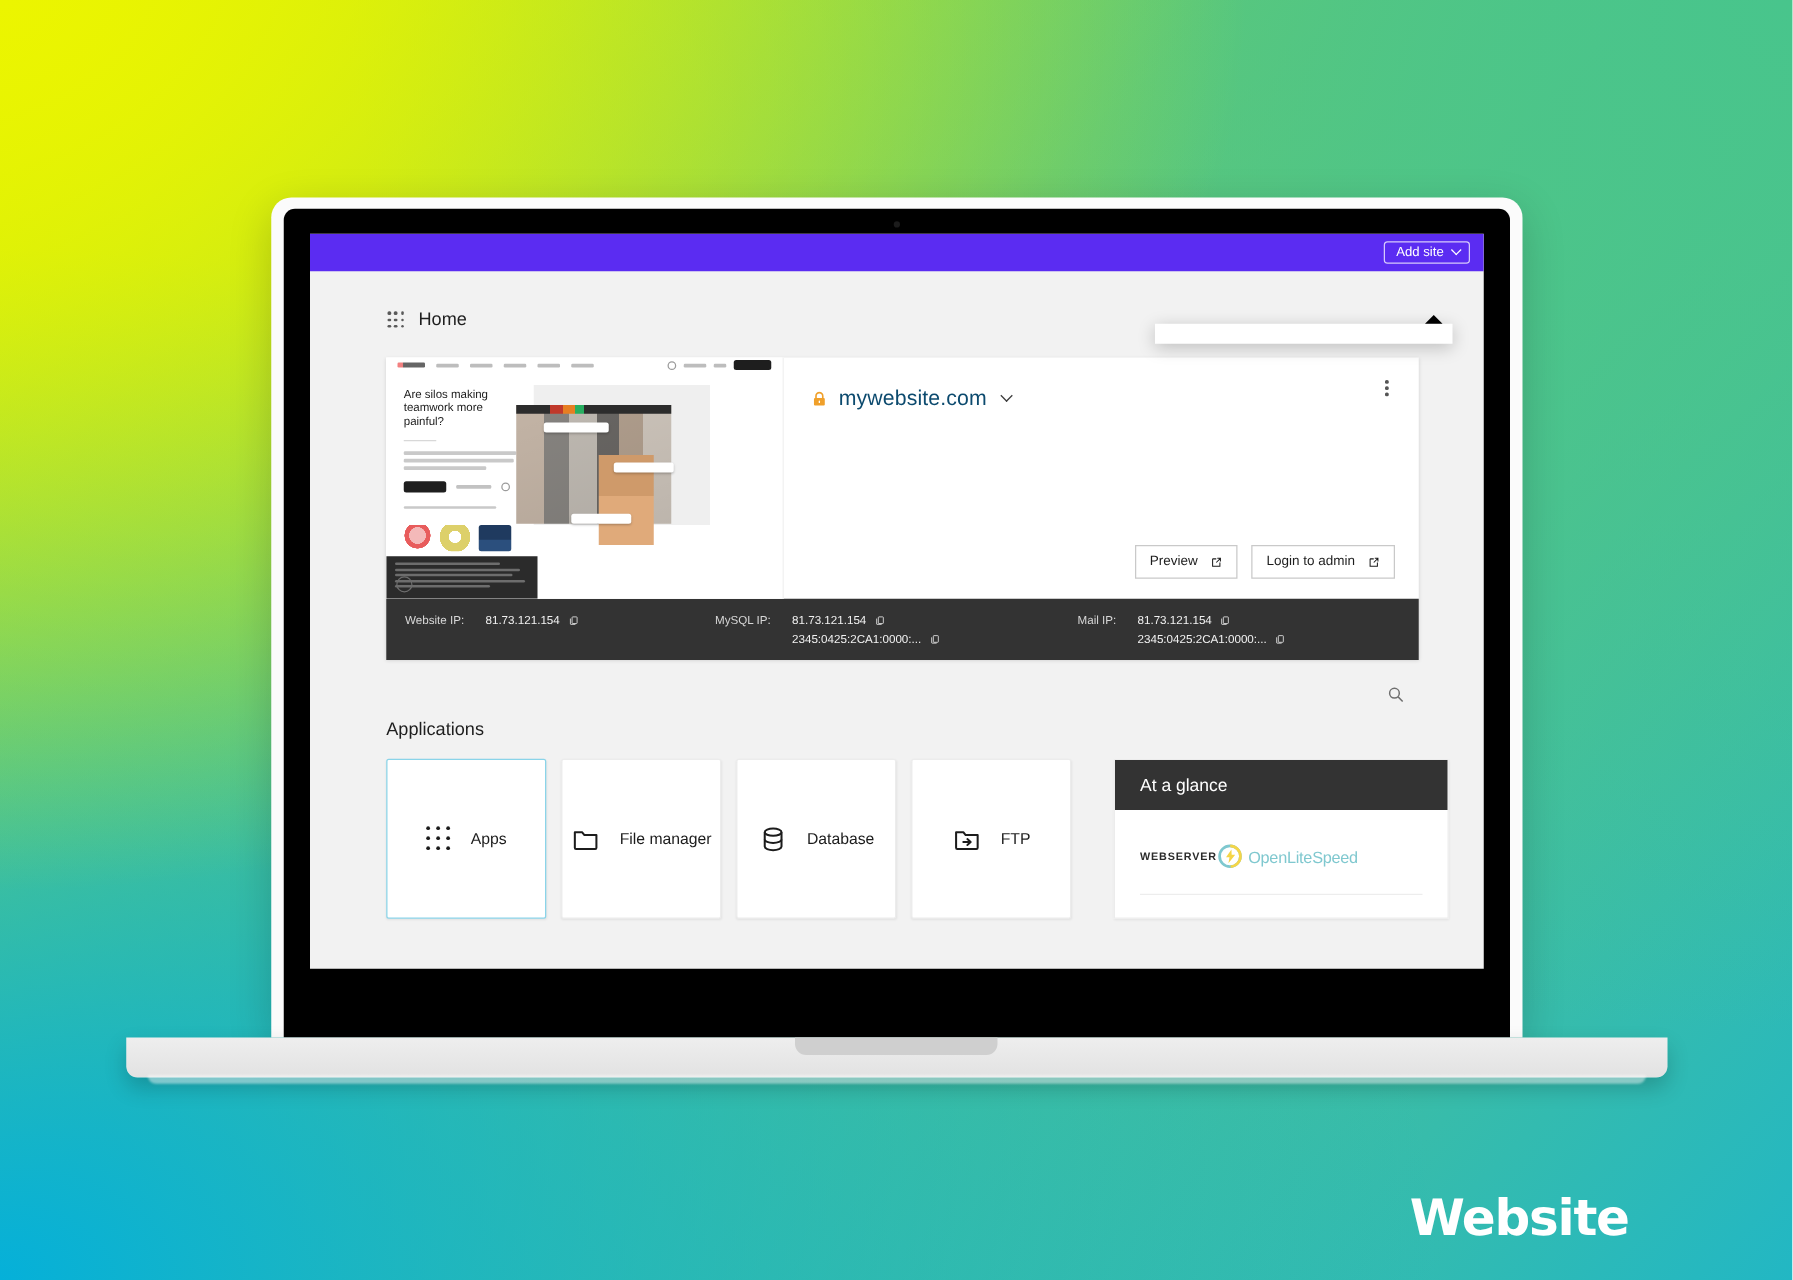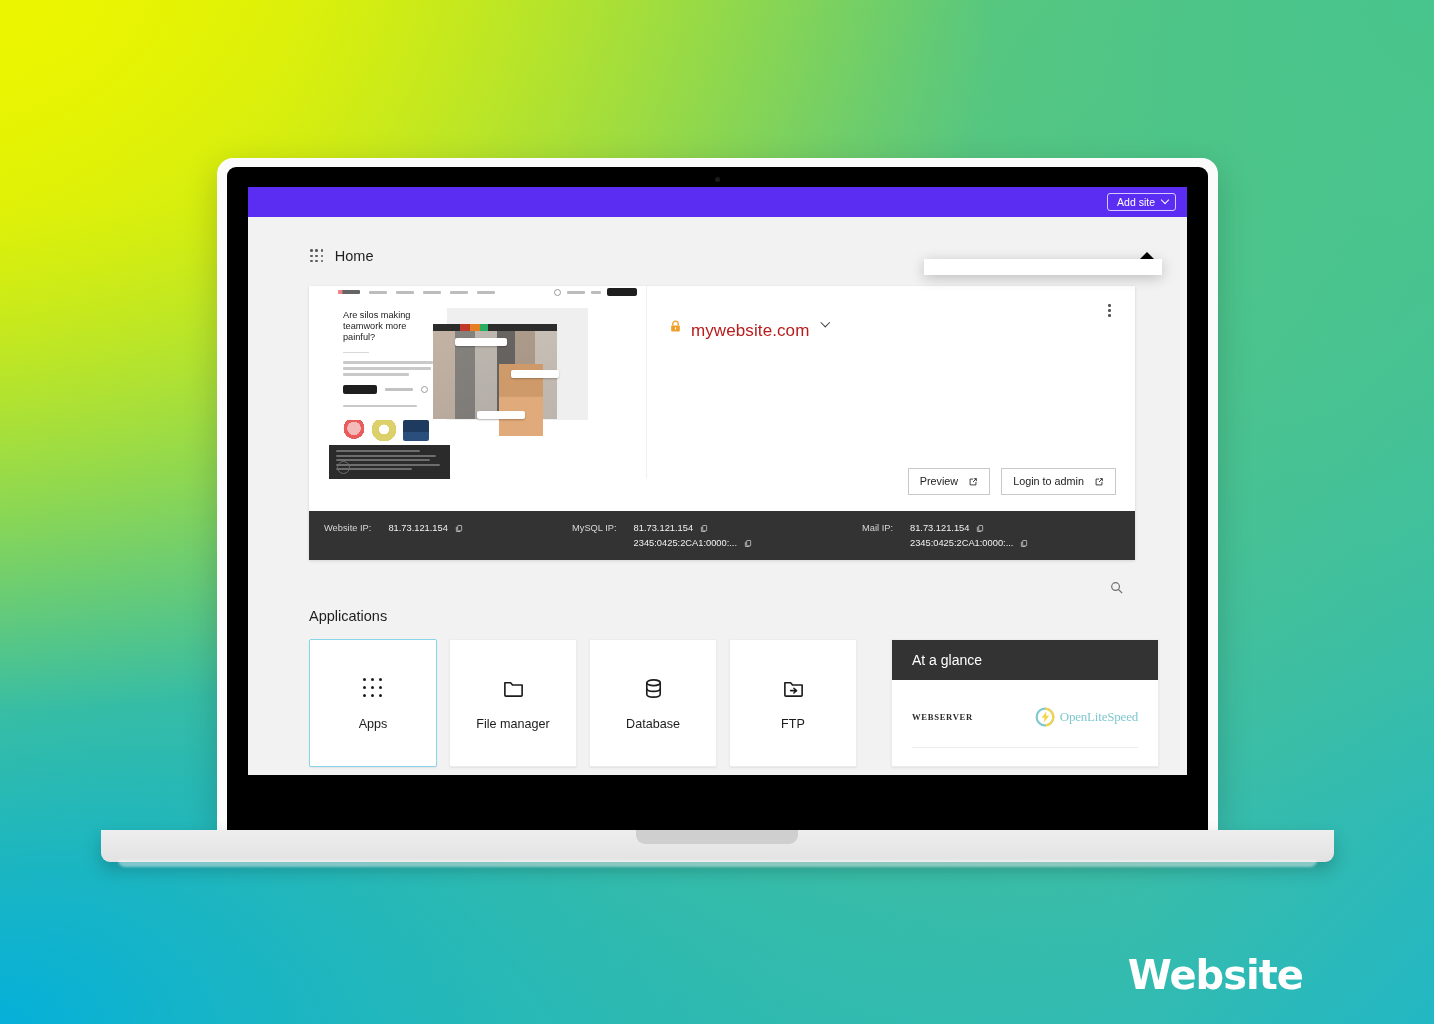--- a/index.html
+++ b/index.html
@@ -176,42 +176,42 @@
   }
   .grid9 i { width: 2.6px; height: 2.6px; border-radius: 50%; background: #5a5a5a; display: block; }
 
   
   .site-card {
     margin: 22px 0 0 61px;
     width: 826px;
     background: #fff;
     box-shadow: 0 1px 3px rgba(0,0,0,.13);
   }
-  .site-body { display: flex; height: 225px; padding-left: 20px; }
+  .site-body { display: flex; height: 193px; }
   .thumb {
     width: 318px;
     height: 193px;
     background: #fff;
     position: relative;
     overflow: hidden;
     flex: 0 0 318px;
     border-right: 1px solid #f0f0f0;
   }
   .site-info {
     flex: 1;
     position: relative;
     padding: 23px 22px 0 22px;
   }
   .site-title-row { display: flex; align-items: center; gap: 9px; }
   .lock {
     width: 13px; height: 13px;
     position: relative;
     flex: 0 0 13px;
   }
-  .site-domain { font-size: 17px; color: #b91c1c; letter-spacing: .1px; margin-top: 12px; }
+  .site-domain { font-size: 17px; color: #0c4a6e; letter-spacing: .1px; }
   .chev-dark {
     display: inline-block;
     width: 6.5px; height: 6.5px;
     border-right: 1.4px solid #3a3a3a;
     border-bottom: 1.4px solid #3a3a3a;
     transform: translateY(-3px) rotate(45deg);
     margin-left: 4px;
   }
   .kebab {
     position: absolute;
@@ -274,21 +274,21 @@
     gap: 12px;
     padding: 15px 0 0 61px;
   }
   .app-card {
     width: 128px;
     height: 128px;
     background: #fff;
     border: 1px solid #ececec;
     border-radius: 2px;
     display: flex;
-    flex-direction: column;
+    flex-direction: row;
     align-items: center;
     justify-content: center;
     gap: 16px;
     cursor: pointer;
     box-shadow: 0 1px 2px rgba(0,0,0,.07);
   }
   .app-card.sel { border: 1px solid #8ad4e9; }
   .app-ico { height: 26px; display: flex; align-items: center; justify-content: center; color: #1c1c1c; }
   .app-label { font-size: 12.6px; color: #1c1c1c; }
 
@@ -300,24 +300,23 @@
     box-shadow: 0 1px 2px rgba(0,0,0,.07);
   }
   .glance-head {
     background: #333333;
     color: #fff;
     font-size: 14px;
     padding: 12px 20px;
   }
   .glance-body { padding: 27px 20px 0 20px; }
   .glance-row {
-    display: flex; align-items: center; justify-content: space-between;
+    display: flex; align-items: center; justify-content: flex-start;
     padding-bottom: 20px;
     border-bottom: 1px solid #ededed;
-    font-family: Liberation Serif, serif;
   }
   .glance-key { font-size: 8.6px; letter-spacing: .7px; font-weight: bold; color: #2b2b2b; }
   .ols { display: flex; align-items: center; gap: 5px; }
   .ols-text { font-size: 13px; color: #7fc8cf; letter-spacing: -.2px; }
 
   
   .mini { position: absolute; inset: 0; background: #fff; transform-origin: 0 0; }
   .mini-nav { height: 12px; display: flex; align-items: center; padding: 0 9px; gap: 9px; }
   .mini-logo { width: 22px; height: 4px; background: linear-gradient(90deg,#f06a6a 0 18%, #4a4a4a 22% 100%); border-radius: 1px; opacity:.85;}
   .mini-nav-link { width: 18px; height: 3px; background: #bdbdbd; border-radius: 1px; }

